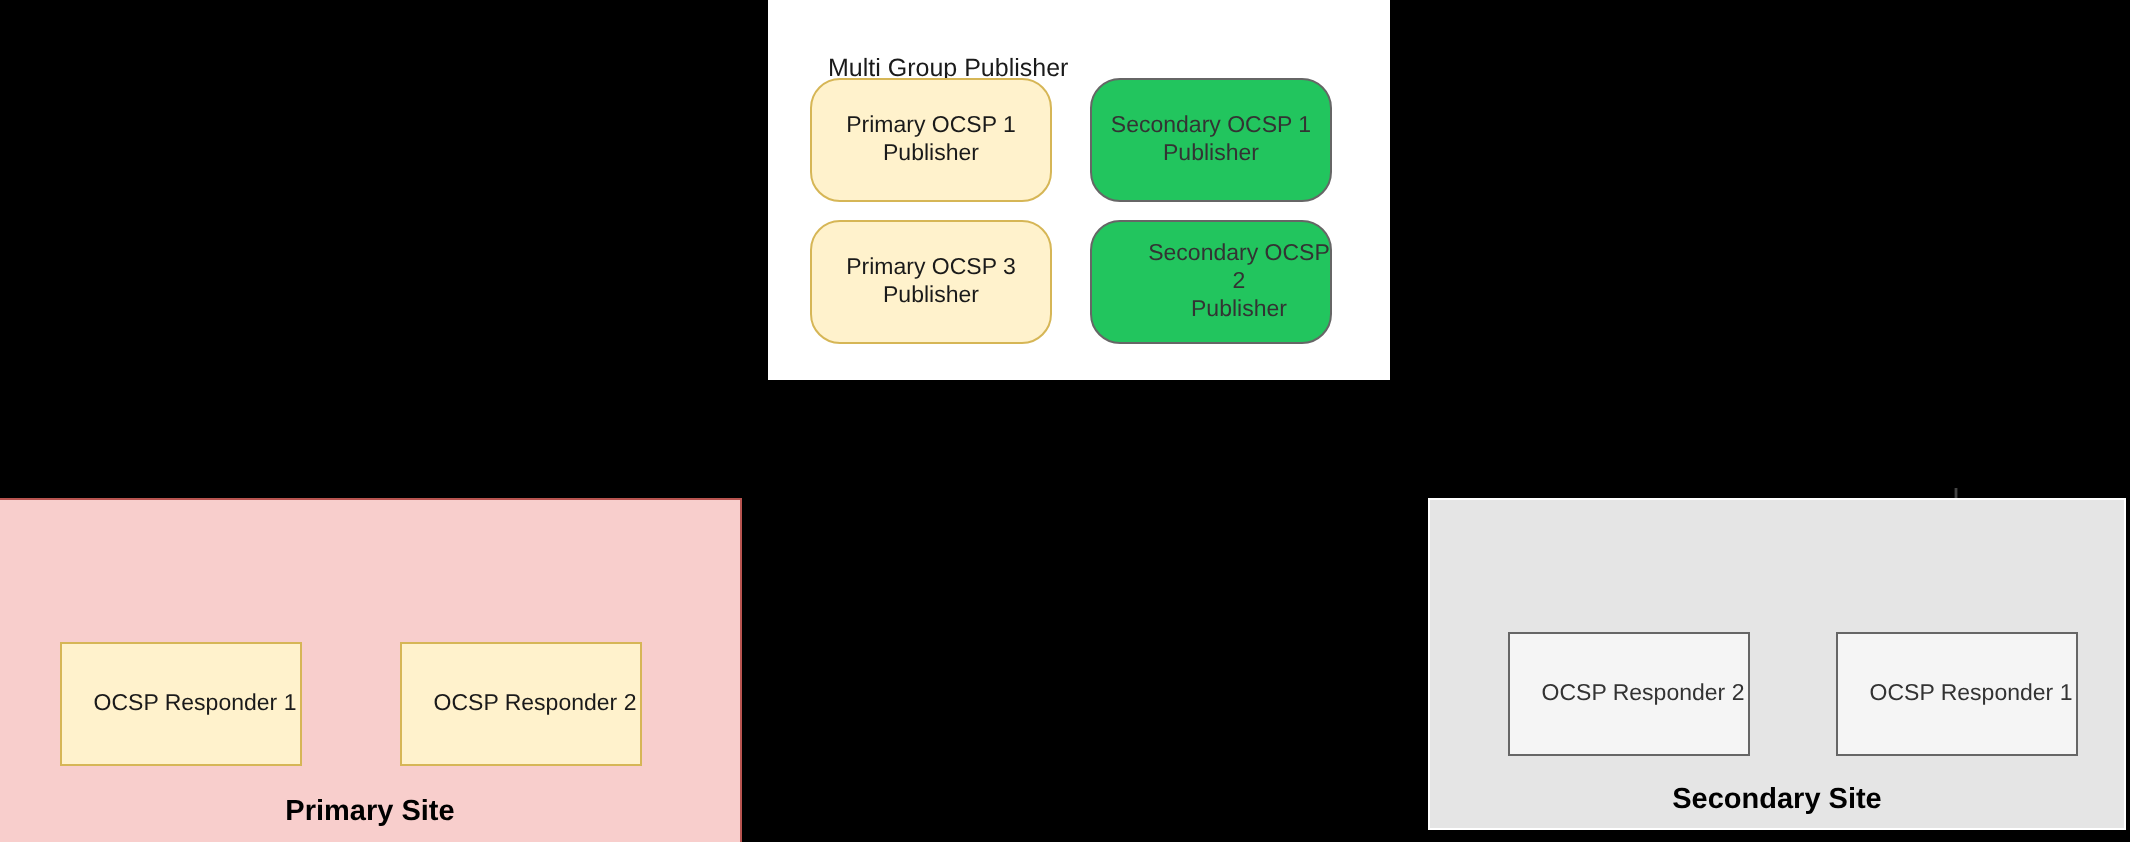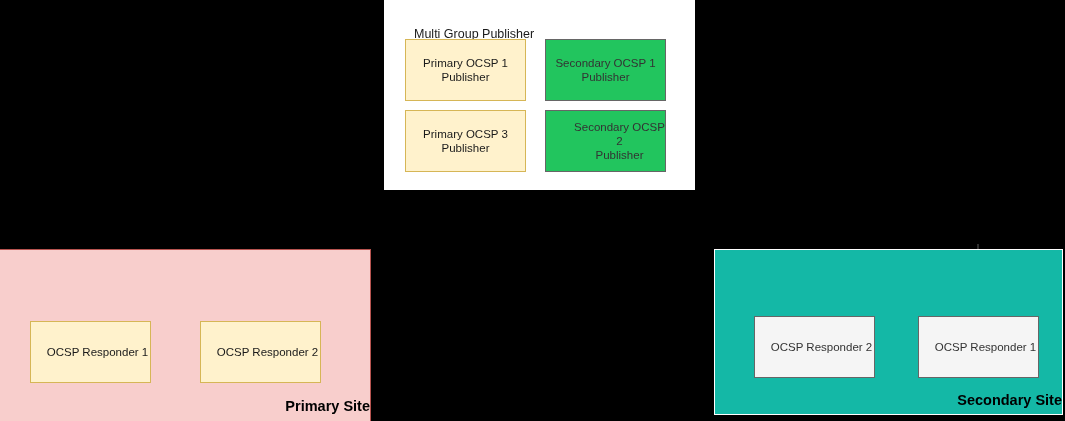--- a/index.html
+++ b/index.html
@@ -46,20 +46,21 @@
     font-size: 12.5px;
     color: #1a1a1a;
     margin-top: 14px;
   }
 
   
   .pub {
     font-size: 11.5px;
     width: 121px;
     height: 62px;
+    border-radius: 15px;
   }
   .pub-primary {
     background: #fff2cc;
     border: 1px solid #d6b656;
     color: #1a1a1a;
   }
   .pub-secondary {
     background: #22c55e;
     border: 1px solid #666666;
     color: #333333;
@@ -80,28 +81,28 @@
     width: 372px;
     height: 174px;
     background: #f8cecc;
     border: 1px solid #b85450;
   }
   #site-secondary {
     left: 714px;
     top: 249px;
     width: 349px;
     height: 166px;
-    background: #14b8a6;
+    background: #e5e5e5;
     border: 1px solid #ffffff;
   }
   .site-label {
     position: absolute;
     left: 0;
     width: 100%;
-    text-align: right;
+    text-align: center;
     font-size: 14.5px;
     font-weight: bold;
     color: #000000;
   }
   #site-primary .site-label { top: 148px; }
   #site-secondary .site-label { top: 142px; }
 
   
   .responder {
     font-size: 11.5px;

